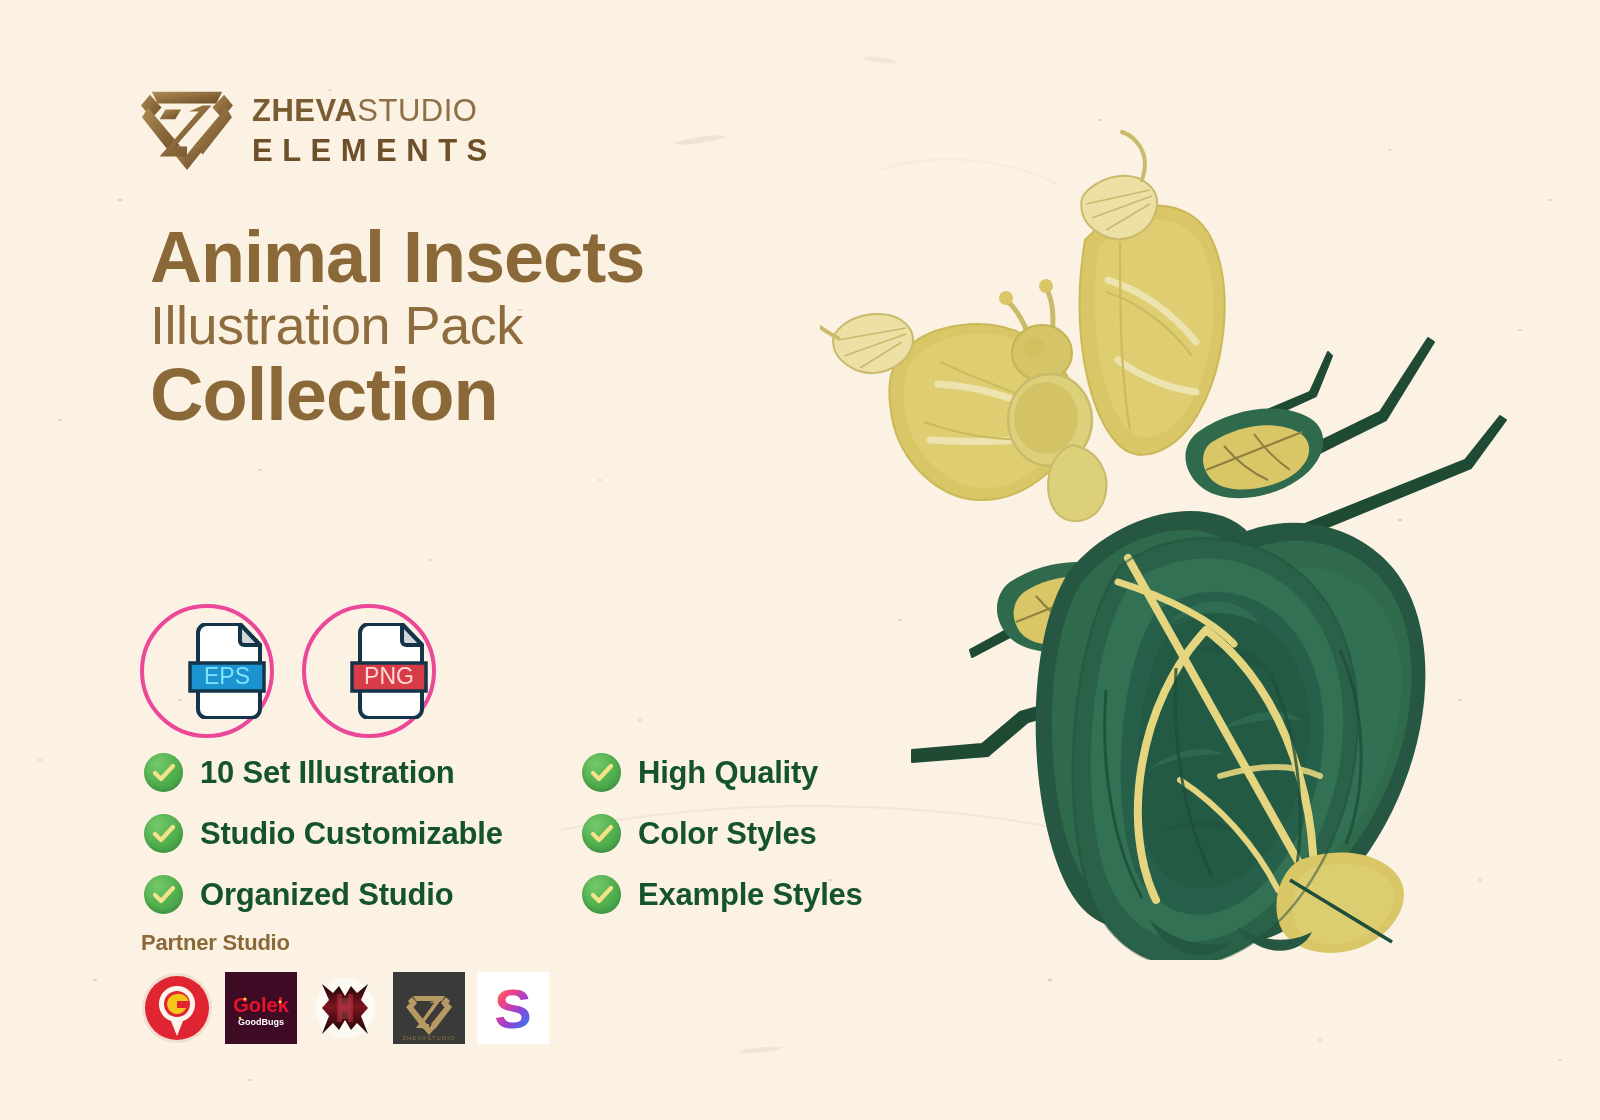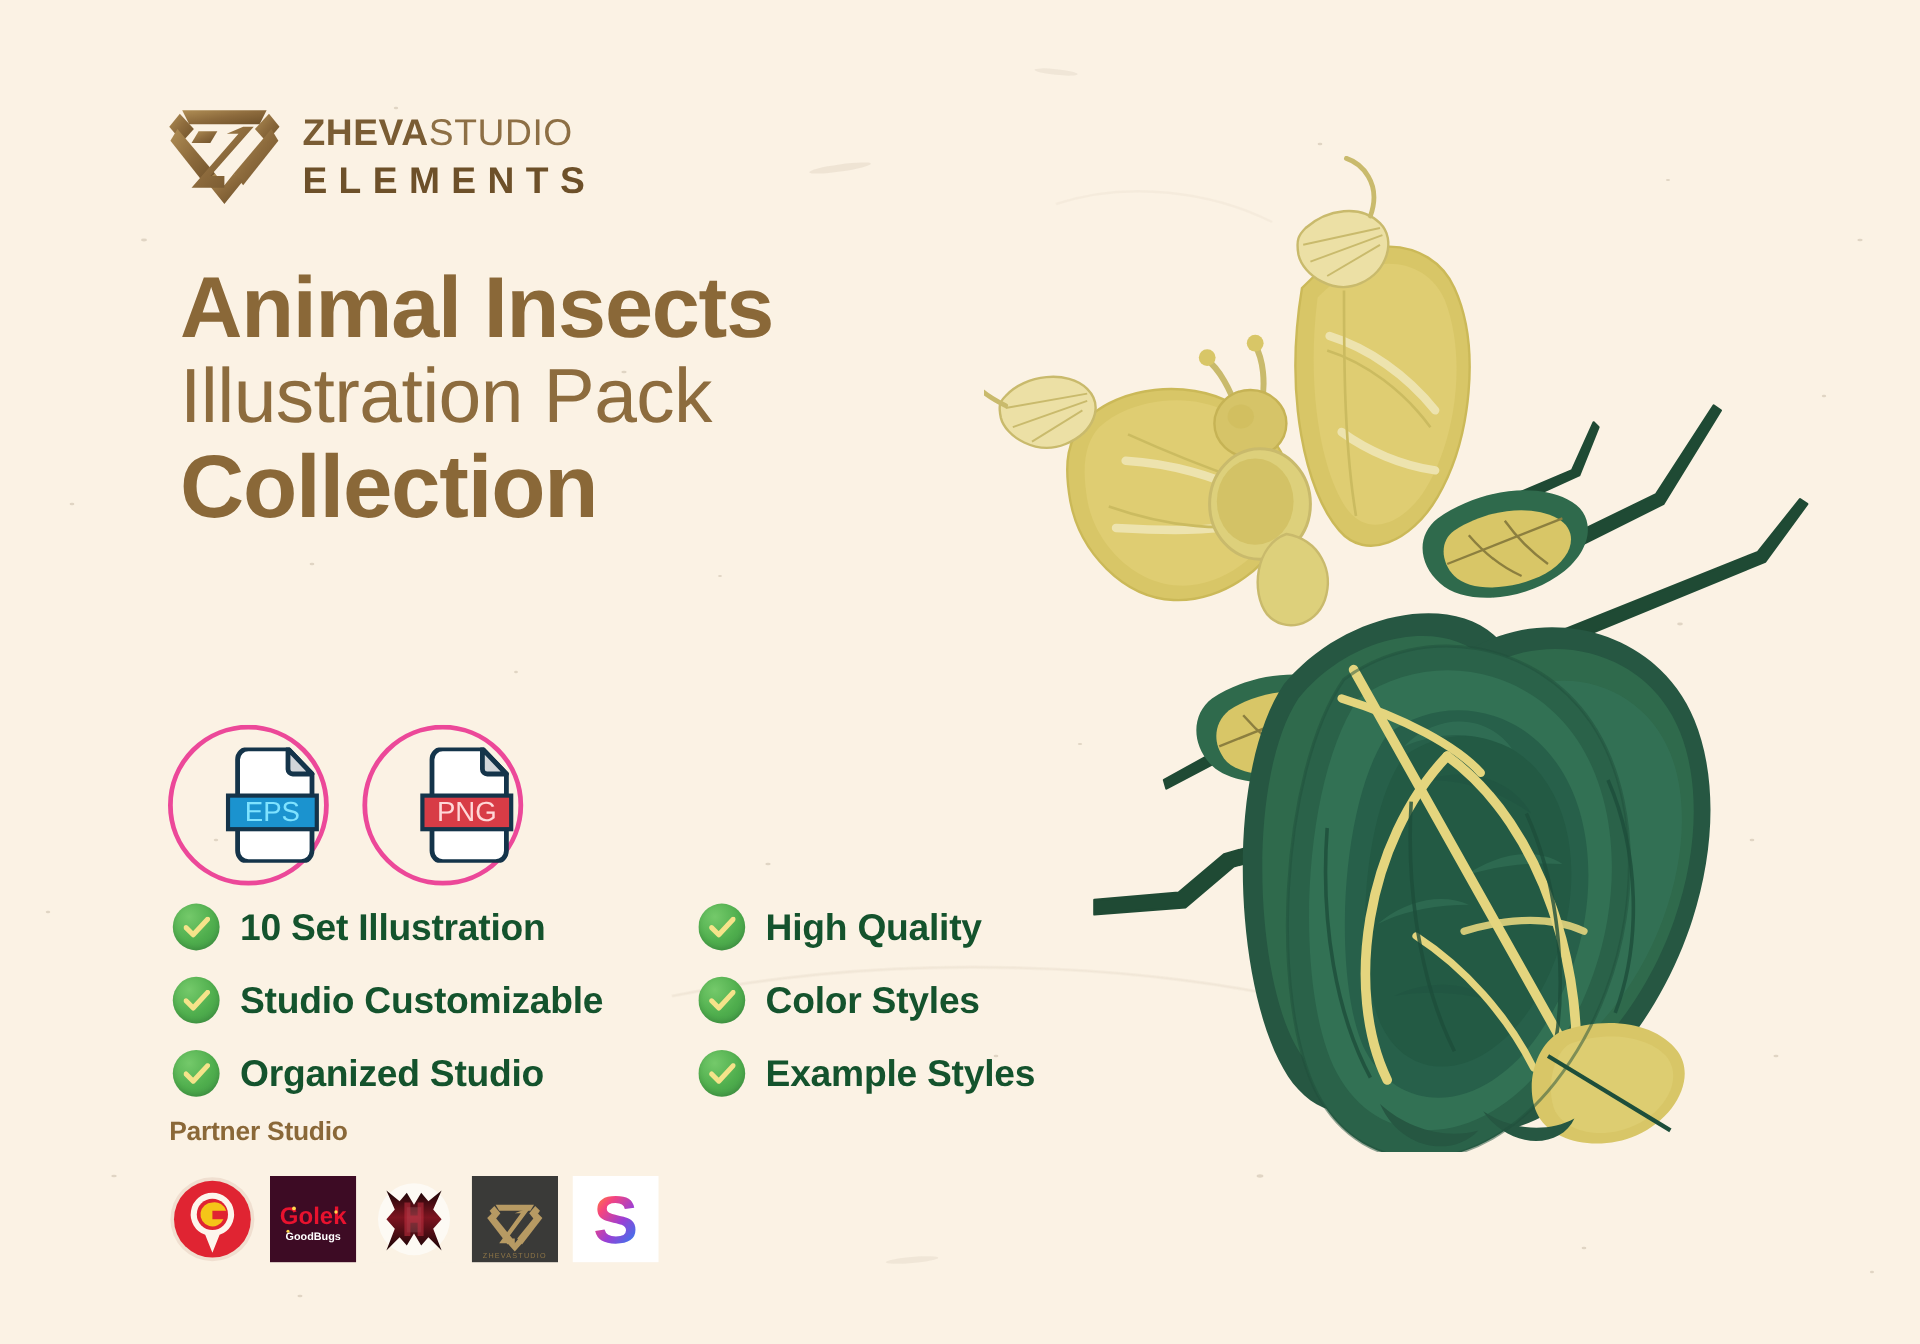--- a/index.html
+++ b/index.html
@@ -77,21 +77,21 @@
     top: 218px;
     width: 740px;
   }
   .hl {
     display: block;
     color: #8a6838;
     line-height: 1.09;
     white-space: nowrap;
   }
   .hl-1 { font-size: 72px; font-weight: 700; letter-spacing: -1px; }
-  .hl-2 { font-size: 64px; font-weight: 300; letter-spacing: -.5px; color: #8d6c3e; }
+  .hl-2 { font-size: 54px; font-weight: 300; letter-spacing: -.5px; color: #8d6c3e; }
   .hl-3 { font-size: 74px; font-weight: 700; letter-spacing: -1px; margin-top: 0; }
 
   
   #formats {
     position: absolute;
     left: 140px;
     top: 604px;
     display: flex;
     gap: 28px;
   }
@@ -157,21 +157,21 @@
     display: flex;
     align-items: center;
     gap: 12px;
   }
   .plogo {
     width: 72px;
     height: 87px;
     flex: 0 0 auto;
     overflow: hidden;
     display: flex;
-    align-items: center;
+    align-items: flex-start;
     justify-content: center;
   }
 
   
   #illustration {
     position: absolute;
     left: 820px;
     top: 130px;
     width: 780px;
     height: 830px;

